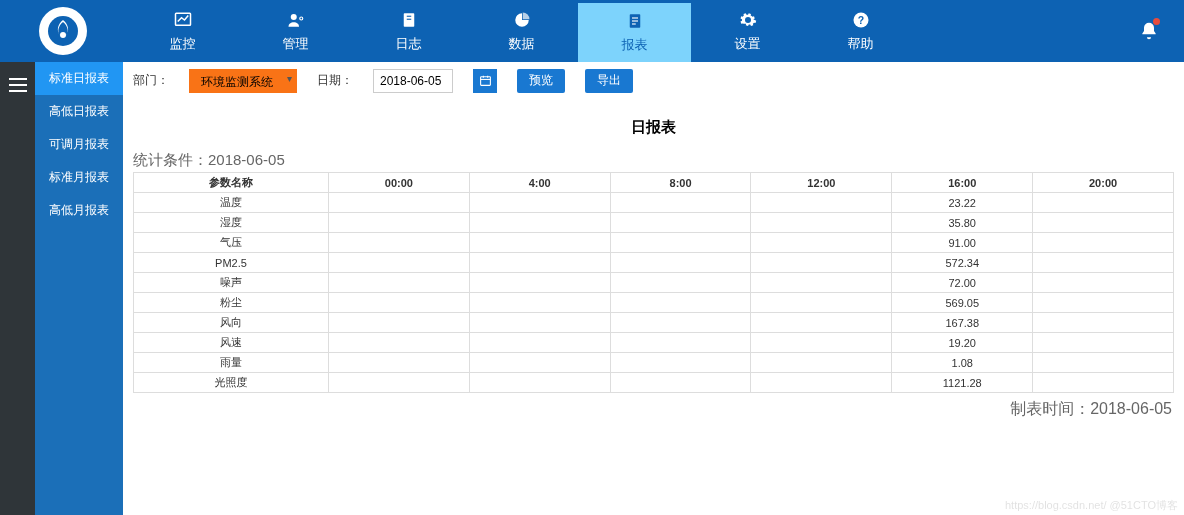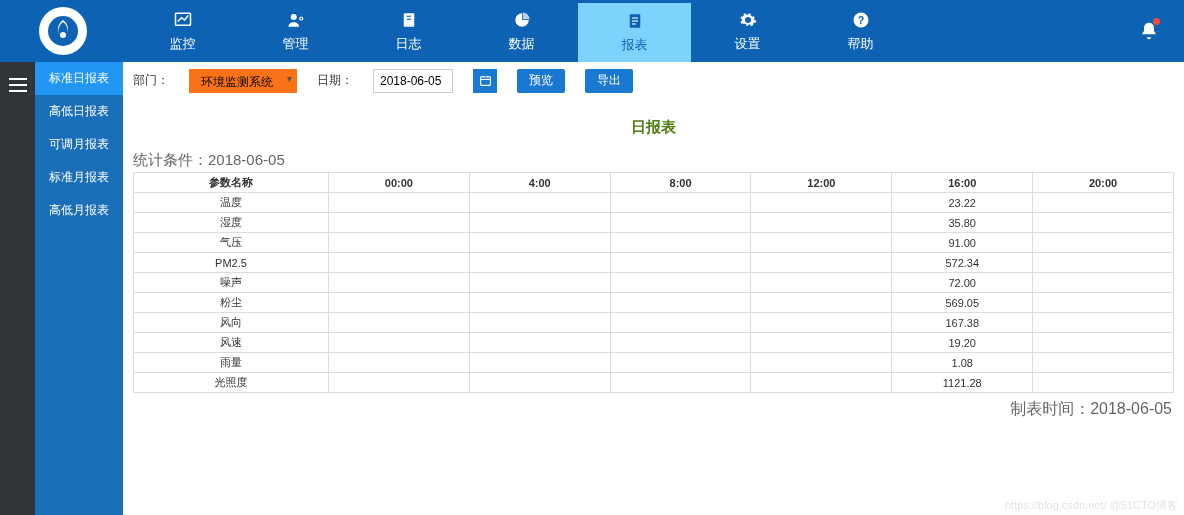--- a/index.html
+++ b/index.html
@@ -24,21 +24,21 @@
 .main{flex:1;display:flex;flex-direction:column;background:#fff;overflow:hidden}
 .toolbar{height:38px;display:flex;align-items:center;gap:20px;padding:0 10px;border-bottom:1px solid transparent}
 .toolbar label{font-size:12px;color:#333}
 .select{height:24px;border:6px solid #f97316;background:#f97316;font-size:12px;padding:0 18px 0 6px;appearance:none;position:relative}
 .select-wrap{position:relative}
 .select-wrap::after{content:"▾";position:absolute;right:5px;top:4px;font-size:10px;color:#555;pointer-events:none}
 .date-input{height:24px;border:1px solid #ccc;padding:0 6px;font-size:12px;width:80px}
 .cal-btn{width:24px;height:24px;background:#1978d1;color:#fff;border:none;display:flex;align-items:center;justify-content:center;font-size:12px;cursor:pointer}
 .btn{height:24px;padding:0 12px;background:#1978d1;color:#fff;border:none;border-radius:2px;font-size:12px;cursor:pointer}
 .report{flex:1;padding:0 10px 0 10px;overflow:auto}
-.report-title{text-align:center;font-size:15px;font-weight:600;color:#4d7c0f;padding:18px 0 14px}
+.report-title{text-align:center;font-size:15px;font-weight:600;color:#000000;padding:18px 0 14px}
 .stats-line{font-size:15px;color:#666;margin-bottom:2px;padding-left:0}
 table{width:100%;border-collapse:collapse;table-layout:fixed}
 th,td{border:1px solid #ddd;height:20px;font-size:11px;text-align:center;padding:0 4px;white-space:nowrap}
 th{font-weight:600;background:#fff}
 td.param{font-weight:500}
 .footer-line{text-align:right;font-size:16px;color:#666;margin-top:6px;padding-right:2px}
 .watermark{position:absolute;right:6px;bottom:2px;font-size:11px;color:rgba(0,0,0,0.12);pointer-events:none}
 </style>
 </head>
 <body>

